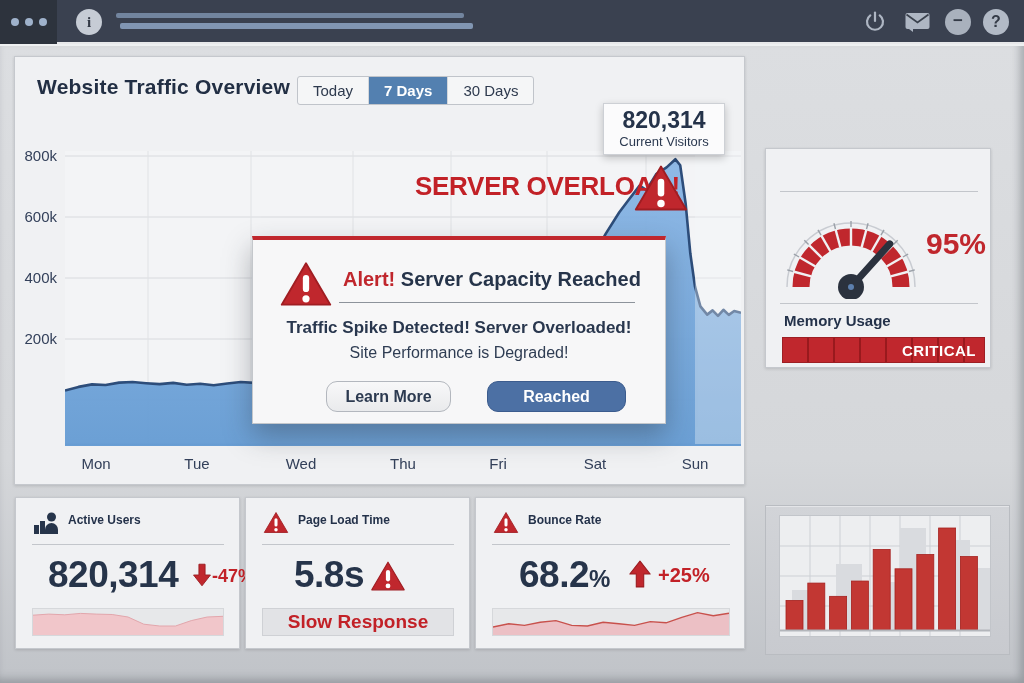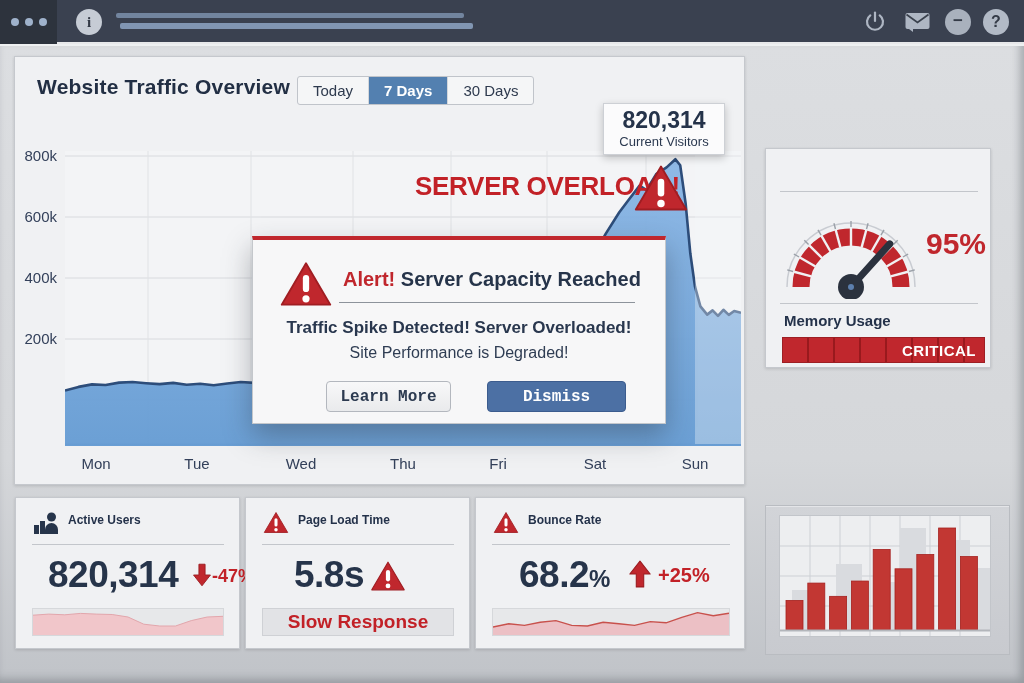--- a/index.html
+++ b/index.html
@@ -40,21 +40,21 @@
   .callout .v{font-size:23px;font-weight:800;line-height:28px;margin-top:2px;color:#25334a}
   .callout .l{font-size:13px;color:#2b3950}
 
   
   .modal{position:absolute;left:252px;top:192px;width:414px;height:188px;background:#f7f7f8;border:1px solid #c4c7cb;border-top:4px solid #c0272d;box-shadow:0 12px 26px rgba(40,45,55,.35);z-index:30}
   .modal-title{position:absolute;left:90px;top:28px;font-size:20px;font-weight:700;color:#26344a}
   .modal-title .al{color:#c0272d;font-weight:800}
   .modal-div{position:absolute;left:86px;top:62px;width:296px;height:1px;background:#8d939b}
   .modal-l1{position:absolute;left:0;top:78px;width:100%;text-align:center;font-size:17px;font-weight:700;color:#29374e}
   .modal-l2{position:absolute;left:0;top:104px;width:100%;text-align:center;font-size:16px;color:#2f3d53}
-  .btn{position:absolute;height:31px;border-radius:4px;font-size:16px;font-family:Liberation Mono, monospace;cursor:pointer}
+  .btn{position:absolute;height:31px;border-radius:11px;font-size:16px;font-family:Liberation Sans, sans-serif;cursor:pointer}
   .btn-light{left:73px;top:141px;width:125px;background:linear-gradient(#f8f8f9,#e9eaec);border:1px solid #b3b7be;color:#2c3a50;font-weight:600}
   .btn-blue{left:234px;top:141px;width:139px;background:#4c70a4;border:1px solid #3c5c8e;color:#fff;font-weight:700}
 
   
   .sp-title{position:absolute;left:18px;top:13px;font-size:17px;font-weight:700;color:#24324a}
   .pct{position:absolute;left:160px;top:78px;font-size:30px;font-weight:700;color:#c0272d}
   .mem-label{position:absolute;left:18px;top:163px;font-size:15px;font-weight:700;color:#24324a}
   .mem-bar{position:absolute;left:16px;top:188px;width:203px;height:26px;background:#c0272d;background-image:repeating-linear-gradient(90deg,transparent 0 24px,rgba(80,0,0,.35) 24px 26px);border:1px solid #9d1f24;display:flex;align-items:center;justify-content:flex-end}
   .mem-bar span{color:#fff;font-weight:800;font-size:15px;padding-right:8px;letter-spacing:.5px}
 
@@ -168,21 +168,21 @@
         <rect x="26.5" y="16" width="7" height="19" rx="3.5" fill="#fff"></rect>
         <circle cx="30" cy="42.5" r="4" fill="#fff"></circle>
       </svg>
       <div class="modal-title">
         <span class="al">Alert!</span><span> Server Capacity Reached</span>
       </div>
       <div class="modal-div"></div>
       <div class="modal-l1">Traffic Spike Detected! Server Overloaded!</div>
       <div class="modal-l2">Site Performance is Degraded!</div>
       <button class="btn btn-light">Learn More</button>
-      <button class="btn btn-blue">Dismiss</button>
+      <button class="btn btn-blue">Reached</button>
     </div>
 
     <section class="panel" style="left:765px;top:104px;width:226px;height:220px">
       <div class="divider" style="left:14px;top:42px;width:198px"></div>
       <svg class="abs" style="left:10px;top:50px" width="150" height="100" viewBox="0 0 150 100">
           <path d="M11 88 A64 64 0 0 1 139 88" fill="none" stroke="#c9ccd2" stroke-width="1.5"></path>
           <path d="M25 88 A50 50 0 0 1 125 88" fill="none" stroke="#c0272d" stroke-width="17"></path>
           <line x1="35.3970411221482" y1="77.38841915079665" x2="18.010376248944972" y2="72.72967633895128" stroke="#f0f1f3" stroke-width="2.4"></line>
           <line x1="17.0444504226559" y1="72.47085729384875" x2="11.248895464921489" y2="70.91794302323363" stroke="#9aa0a8" stroke-width="1.4"></line>
           <line x1="39.49295844483801" y1="67.5" x2="23.904501176718114" y2="58.5" stroke="#f0f1f3" stroke-width="2.4"></line>

